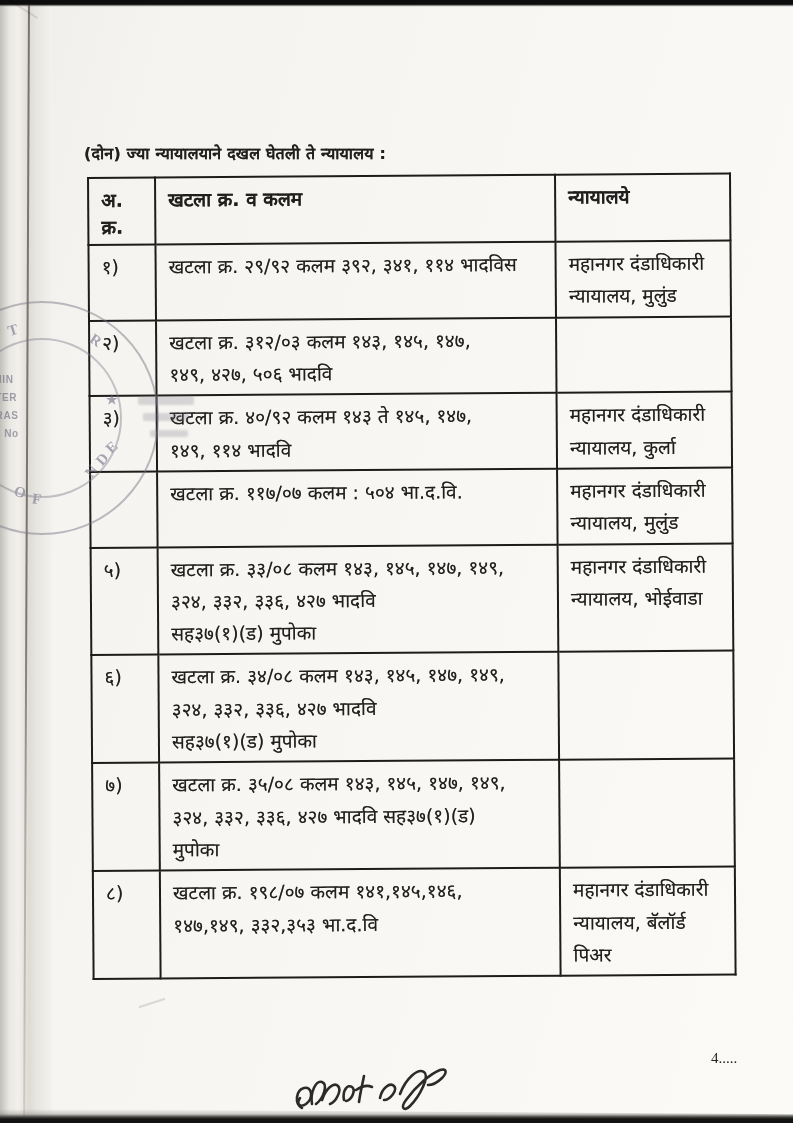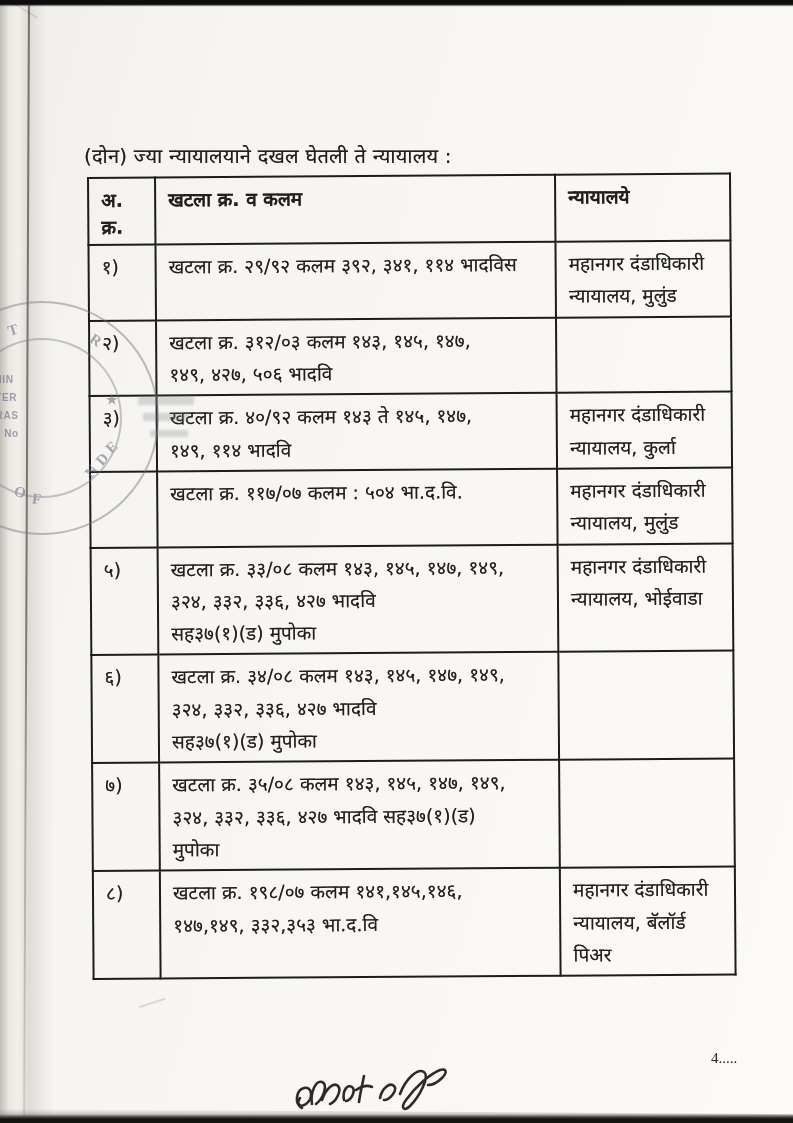--- a/index.html
+++ b/index.html
@@ -24,21 +24,21 @@
   .crease-a{position:absolute;left:6px;top:8px;width:34px;height:2px;background:rgba(0,0,0,.10);
     transform:rotate(32deg);}
   .crease-b{position:absolute;left:138px;top:1002px;width:28px;height:2px;background:rgba(0,0,0,.12);
     transform:rotate(-18deg);border-radius:2px;}
   .smudge{position:absolute;background:rgba(122,120,132,.26);filter:blur(1px);border-radius:2px;}
   .smudge-1{left:138px;top:396px;width:56px;height:9px;}
   .smudge-2{left:143px;top:413px;width:46px;height:8px;}
   .smudge-3{left:150px;top:430px;width:38px;height:7px;}
   
   .heading{position:absolute;left:84px;top:142px;width:620px;
-    font-size:20px;font-weight:normal;letter-spacing:.2px;
+    font-size:16px;font-weight:bold;letter-spacing:.2px;
     text-shadow:0 0 .5px rgba(20,20,20,.55);}
   
   .tablewrap{position:absolute;left:87px;top:177px;transform:rotate(-.4deg);transform-origin:left top;}
   table.cases{border-collapse:collapse;table-layout:fixed;width:642px;
     background:transparent;}
   table.cases th,table.cases td{
     border:2px solid #1d1c1a;vertical-align:top;
     font-size:19px;line-height:1.7;white-space:pre-line;
     text-shadow:0 0 .5px rgba(20,20,20,.5);
     padding:5px 8px 4px 12px;overflow:hidden;}

